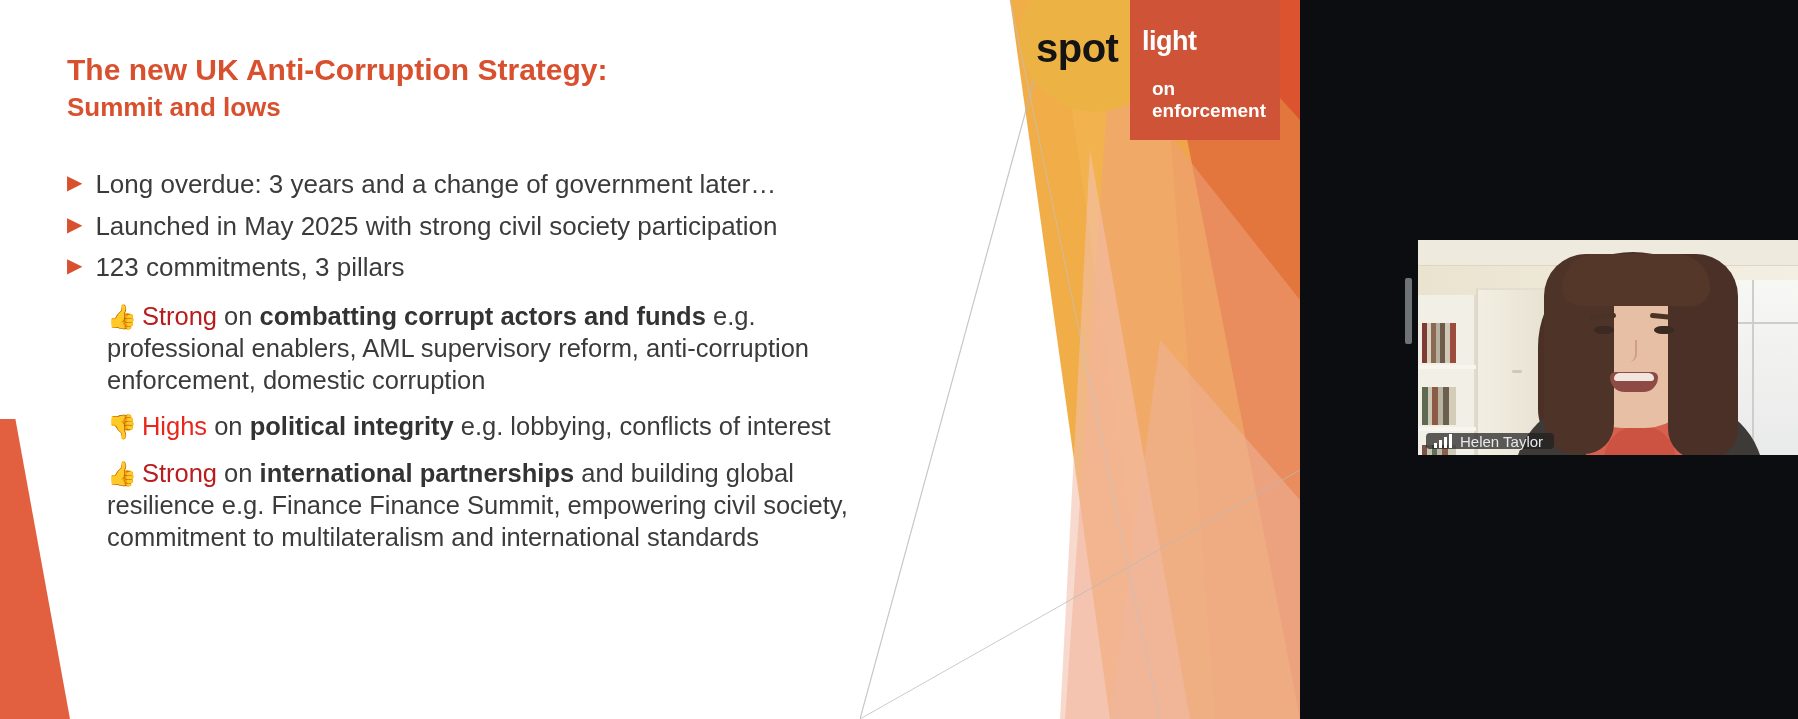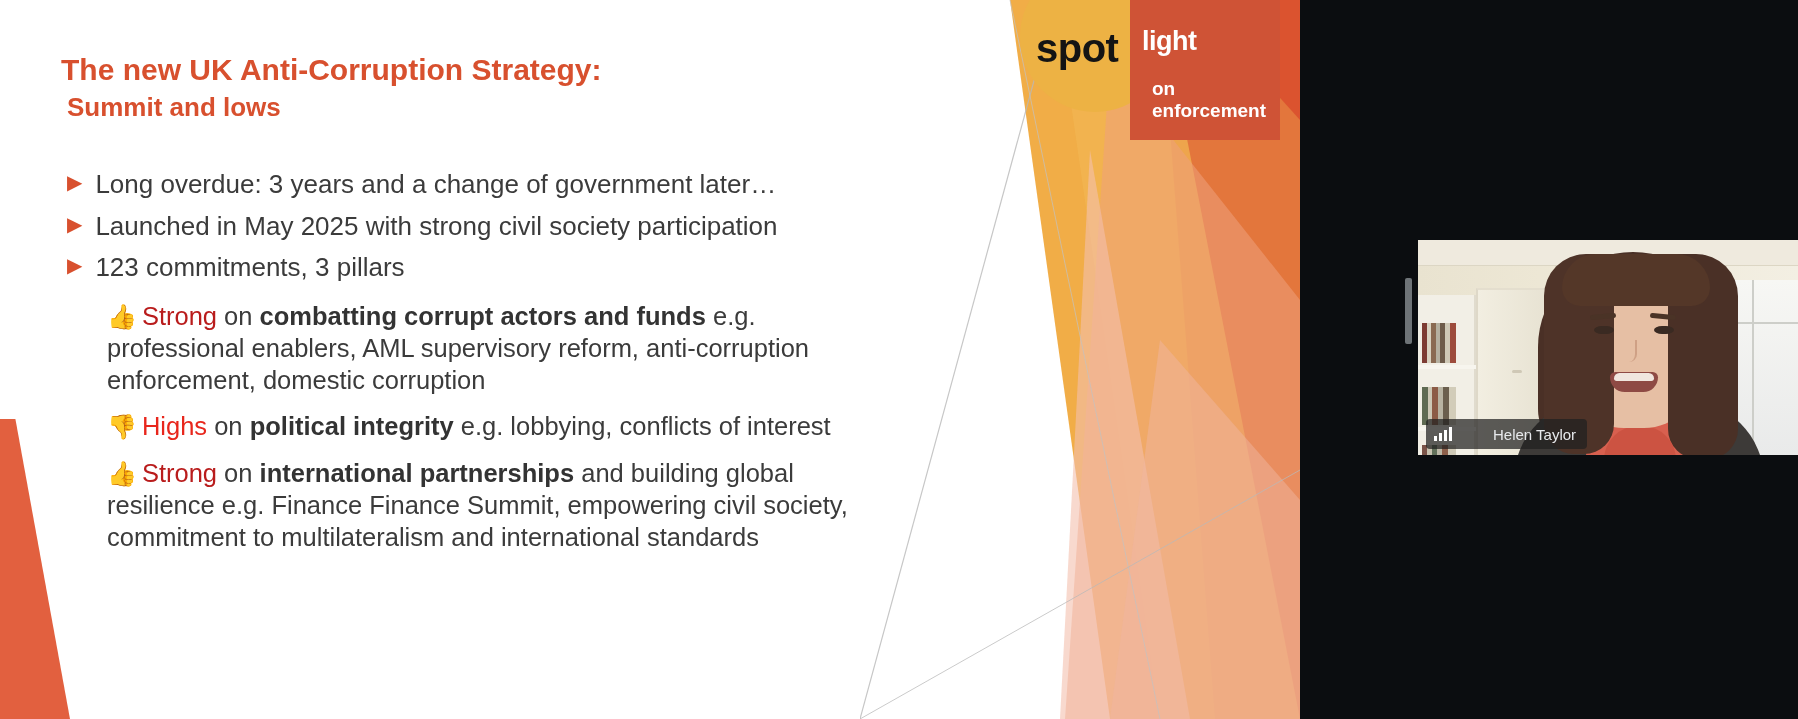--- a/index.html
+++ b/index.html
@@ -30,21 +30,21 @@
   #logo .spot   { position:absolute; left:6px; top:26px; font-size:40px; font-weight:bold;
                   color:#141414; letter-spacing:-0.5px; }
   #logo .light  { position:absolute; left:112px; top:26px; font-size:27px; font-weight:bold;
                   color:#ffffff; letter-spacing:-0.5px; }
   #logo .on     { position:absolute; left:122px; top:78px; font-size:19px; font-weight:bold;
                   color:#ffffff; }
   #logo .corr   { position:absolute; left:122px; top:100px; font-size:19px; font-weight:bold;
                   color:#ffffff; }
 
   
-  #title { position:absolute; left:61px; top:52px; width:700px;
+  #title { position:absolute; left:67px; top:52px; width:700px;
            color:#d8502e; font-size:30px; font-weight:bold; line-height:1.22; }
   #subtitle { position:absolute; left:67px; top:92px; width:700px;
               color:#d8502e; font-size:26px; font-weight:bold; }
 
   #bullets { position:absolute; left:67px; top:168px; width:830px; }
   .blt { display:flex; align-items:flex-start; margin-bottom:9px; }
   .blt .tri { color:#d8502e; font-size:20px; line-height:1.25; margin-right:13px;
               margin-top:2px; flex:0 0 auto; }
   .blt .txt { color:#3b3b3b; font-size:26px; line-height:1.25; }
 
@@ -123,23 +123,23 @@
   .eye-r { position:absolute; left:236px; top:86px; width:20px; height:8px;
            background:#3a2a22; border-radius:10px/5px; }
   .nose { position:absolute; left:209px; top:100px; width:10px; height:22px;
           border-right:2px solid #cfa085; border-radius:0 0 8px 0; }
   .mouth { position:absolute; left:192px; top:132px; width:48px; height:20px;
            background:#8e4a44; border-radius:8px 8px 22px 22px; }
   .teeth { position:absolute; left:196px; top:133px; width:40px; height:8px;
            background:#f0e6de; border-radius:6px 6px 3px 3px; }
 
   
-  #badge { position:absolute; left:8px; bottom:6px; height:30px;
+  #badge { position:absolute; left:8px; bottom:6px; height:16px;
            display:flex; align-items:center; padding:0 11px 0 8px;
-           background:rgba(32,32,32,.72); border-radius:4px;gap:33px; }
+           background:rgba(32,32,32,.72); border-radius:4px; }
   #badge .bars { display:flex; align-items:flex-end; height:14px; gap:2px; margin-right:8px; }
   #badge .bars i { display:block; width:3px; background:#fff; }
   #badge .bars i:nth-child(1){ height:5px; }
   #badge .bars i:nth-child(2){ height:8px; }
   #badge .bars i:nth-child(3){ height:11px; }
   #badge .bars i:nth-child(4){ height:14px; }
   #badge .nm { color:#e7e9ec; font-size:15px; }
 
   .scrollthumb { position:absolute; left:1405px; top:278px; width:7px; height:66px;
                  background:#6e7377; border-radius:2px; }

